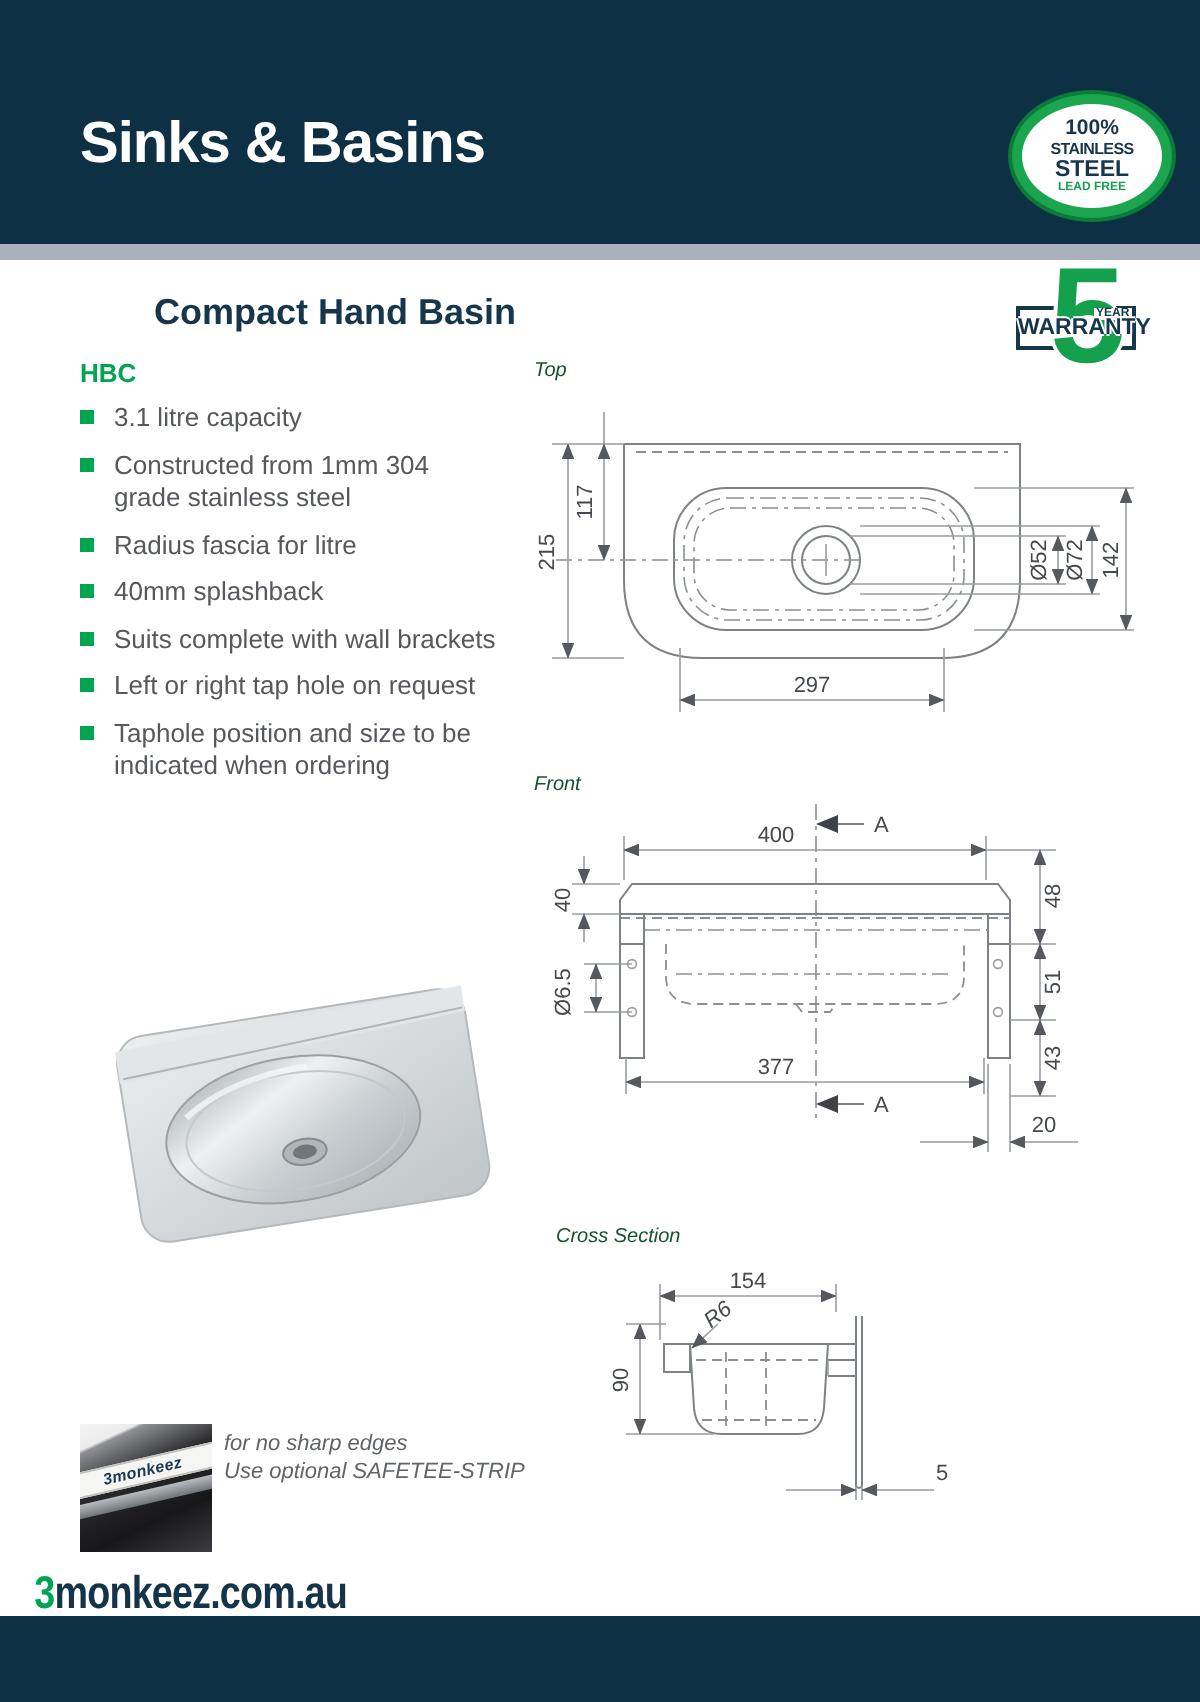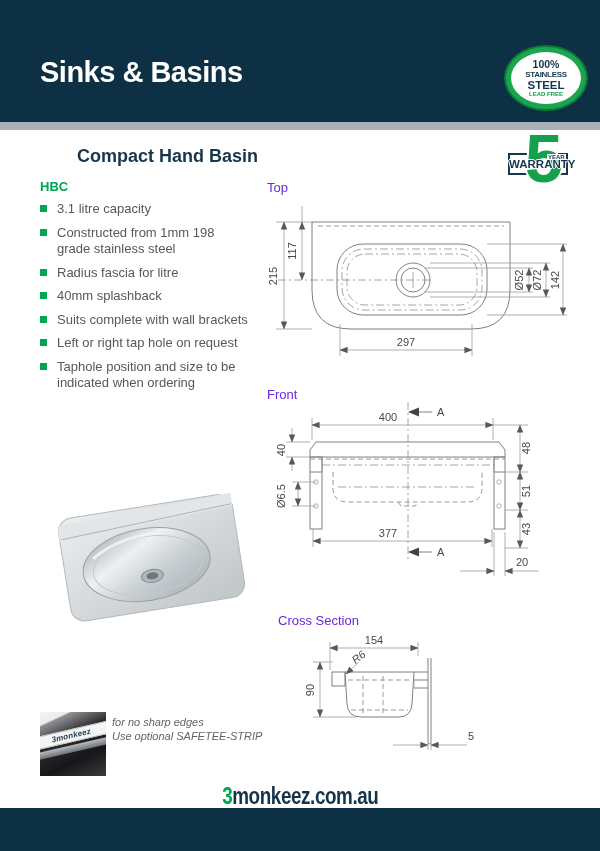--- a/index.html
+++ b/index.html
@@ -31,21 +31,21 @@
   .warranty .wword { position:absolute; left:1px; top:27px; font-size:11.5px; font-weight:bold; color:#16364c; z-index:3;
                   text-shadow:-1px 0 0 #fff, 1px 0 0 #fff, 0 -1px 0 #fff, 0 1px 0 #fff; }
 
   
   .features { position:absolute; left:40px; top:201px; width:242px; list-style:none; }
   .features li { position:relative; padding-left:17px; margin-bottom:7px; font-size:13px; line-height:16.5px;
                  color:#55585c; white-space:pre-line; }
   .features .bullet { position:absolute; left:0; top:4px; width:7px; height:7px; background:#00a551; }
 
   
-  .dwg-label { position:absolute; font-size:13px; color:#6d28d9; }
+  .dwg-label { position:absolute; font-size:10px; color:#14532d;font-style:italic; }
   .lbl-top   { left:267px; top:180px; }
   .lbl-front { left:267px; top:387px; }
   .lbl-cross { left:278px; top:613px; }
 
   
   svg { position:absolute; overflow:visible; }
   .svg-top   { left:258px; top:194px; }
   .svg-front { left:258px; top:400px; }
   .svg-cross { left:275px; top:630px; }
   .ln   { stroke:#7d8286; stroke-width:1; fill:none; }
@@ -62,21 +62,21 @@
   .safetee { position:absolute; left:40px; top:712px; width:66px; height:64px; overflow:hidden;
              background:linear-gradient(155deg,#f4f4f4 0%,#ececec 14%,#8d8f92 16%,#2b2b2e 40%,#17171a 70%,#3c3c40 100%); }
   .safetee .strip { position:absolute; left:-4px; top:16px; width:80px; height:13px; background:#f5f5f3; border:1px solid #c2c2bd;
              transform:rotate(-13deg); font-size:8px; font-weight:bold; font-style:italic; color:#1b3a52;
              display:flex; align-items:center; padding-left:14px; letter-spacing:0.2px; }
   .safetee .band { position:absolute; left:-6px; top:32px; width:86px; height:7px; transform:rotate(-13deg);
              background:linear-gradient(#b9bdc1,#6f7478); }
   .note { position:absolute; left:112px; top:715px; font-size:11px; font-style:italic; color:#606468; line-height:14px; }
 
   
-  .footer-url { position:absolute; left:0; top:783px; width:600px; text-align:center; }
+  .footer-url { position:absolute; left:0; top:783px; width:600px; }
   .footer-url .logo { display:inline-block; transform:scaleX(0.82); font-size:23px; font-weight:bold;
              color:#14344a; letter-spacing:-0.5px; }
   .footer-url .g { color:#00a551; }
   .bottom-bar { position:absolute; left:0; top:808px; width:600px; height:43px; background:#0e3044; }
 </style>
 </head>
 <body>
 
 <div class="page">
 
@@ -95,21 +95,21 @@
   <div class="warranty">
     <div class="wbox"></div>
     <div class="w5">5</div>
     <div class="wyear">YEAR</div>
     <div class="wword">WARRANTY</div>
   </div>
   <div class="product-code">HBC</div>
 
   <ul class="features">
     <li><span class="bullet"></span><span>3.1 litre capacity</span></li>
-    <li><span class="bullet"></span><span>Constructed from 1mm 198
+    <li><span class="bullet"></span><span>Constructed from 1mm 304
 grade stainless steel</span></li>
     <li><span class="bullet"></span><span>Radius fascia for litre</span></li>
     <li><span class="bullet"></span><span>40mm splashback</span></li>
     <li><span class="bullet"></span><span>Suits complete with wall brackets</span></li>
     <li><span class="bullet"></span><span>Left or right tap hole on request</span></li>
     <li><span class="bullet"></span><span>Taphole position and size to be
 indicated when ordering</span></li>
   </ul>
 
   <div class="dwg-label lbl-top">Top</div>

